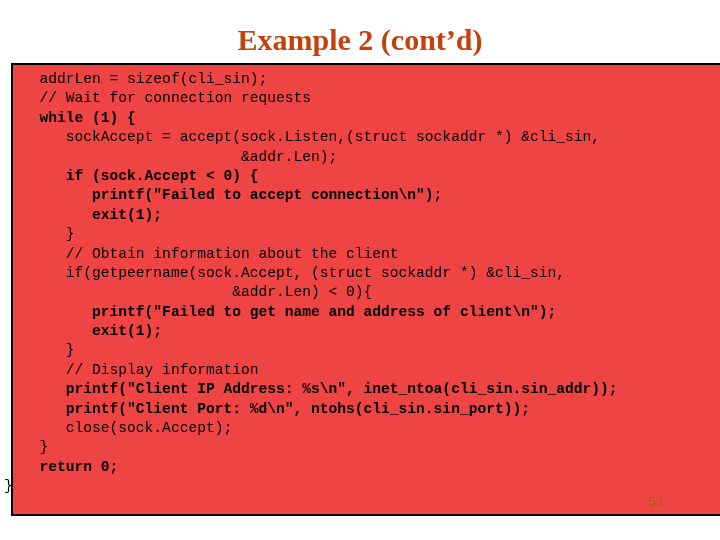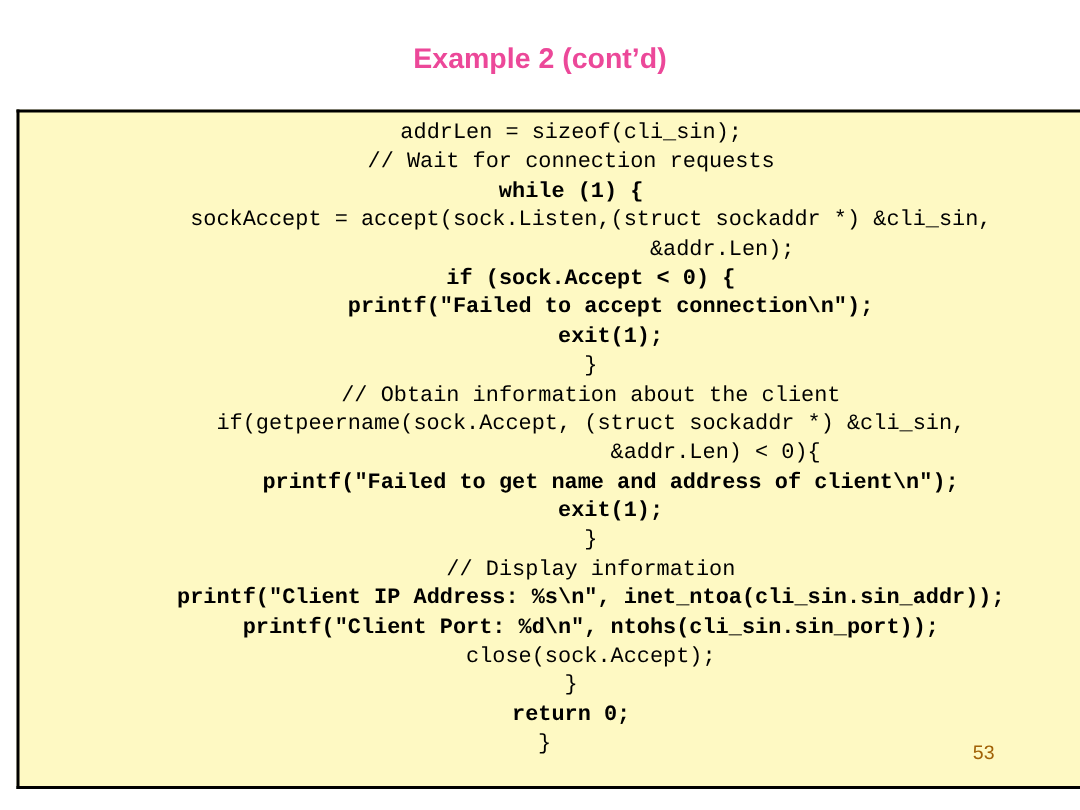--- a/index.html
+++ b/index.html
@@ -16,43 +16,42 @@
     font-family: "Liberation Serif", "DejaVu Serif", serif;
   }
 
   
   .slide-title {
     position: absolute;
     left: 0;
     top: 23px;
     width: 720px;
     text-align: center;
-    font-family: Liberation Sans, sans-serif;
-    font-size: 19px;
+    font-family: Liberation Serif, serif;
+    font-size: 30px;
     font-weight: bold;
-    color: #ec4899;
+    color: #c2410c;
     letter-spacing: 0px;
     line-height: 34px;
     white-space: nowrap;
   }
 
   
   .code-box {
     position: absolute;
     left: 11px;
-    top: 73px;
+    top: 63px;
     width: 709px;
     height: 453px;
     border-top: 2px solid #000000;
     border-left: 2px solid #000000;
     border-bottom: 2px solid #000000;
     border-right: 0;
     box-sizing: border-box;
-    background: #fef9c3;
-    text-align: center;
+    background: #ef4444;
   }
 
   .code-body {
     position: absolute;
     left: 0;
     top: 0;
     width: 709px;
     padding-top: 5px;
   }
 

